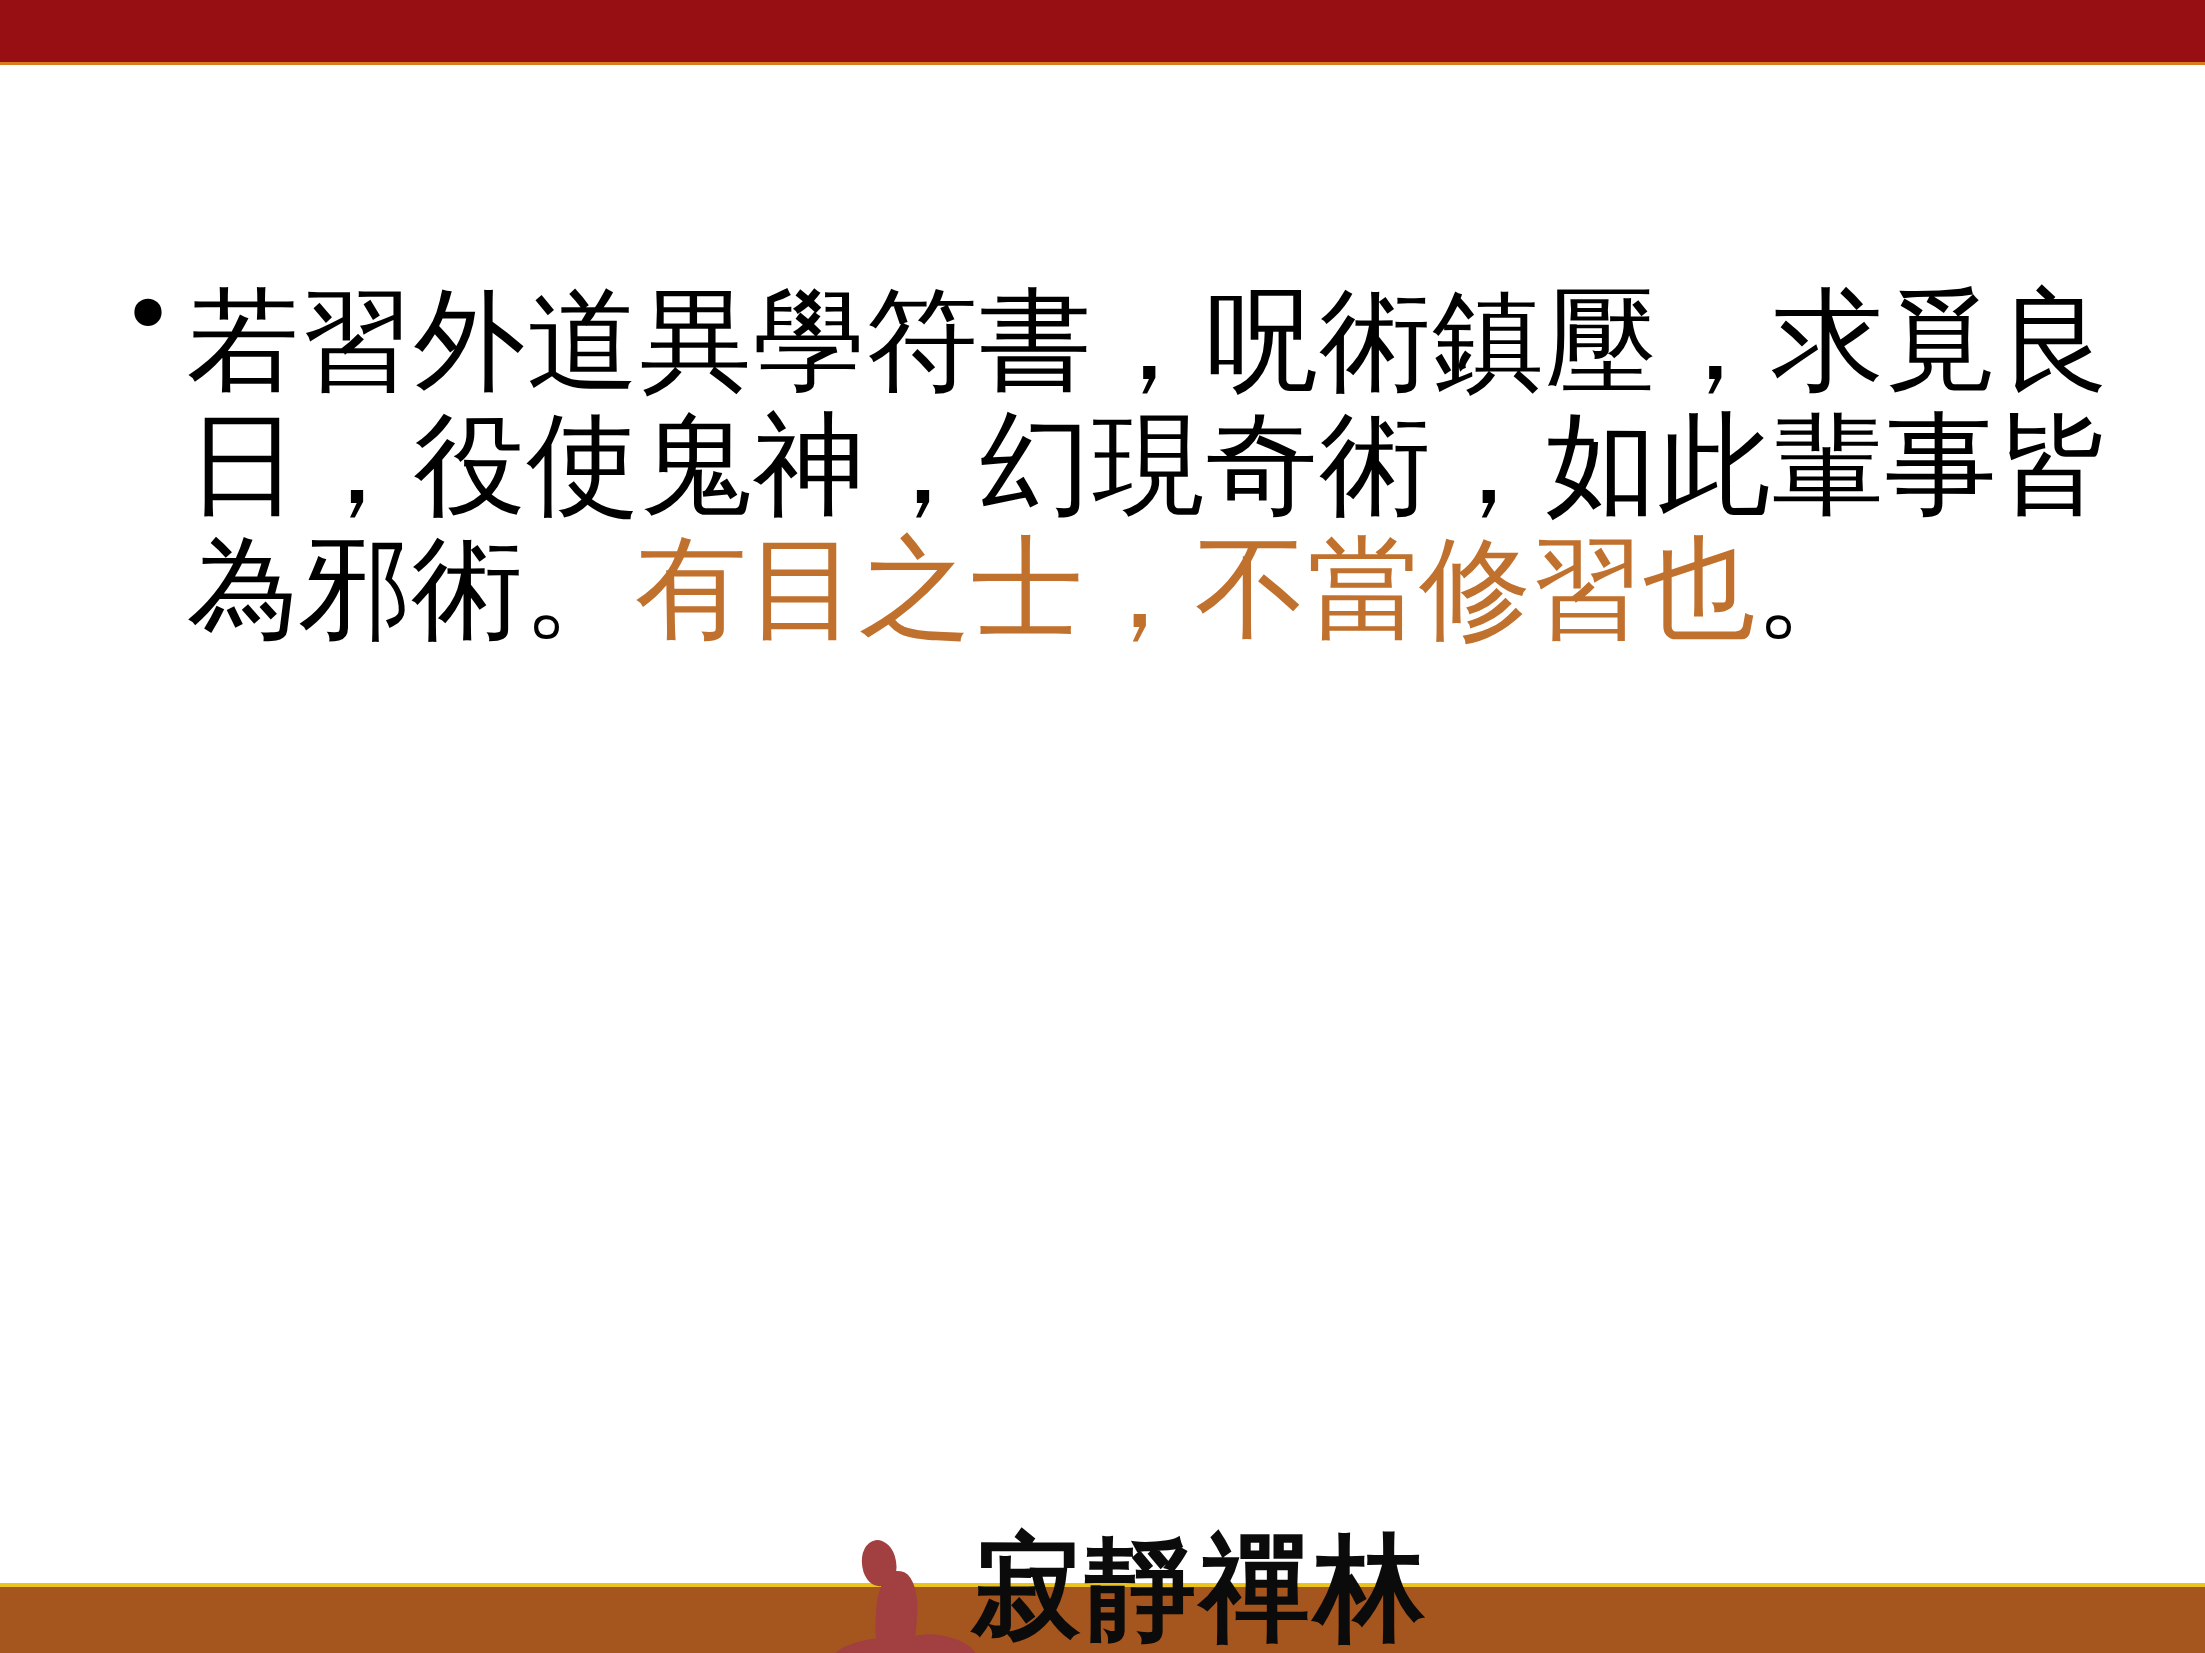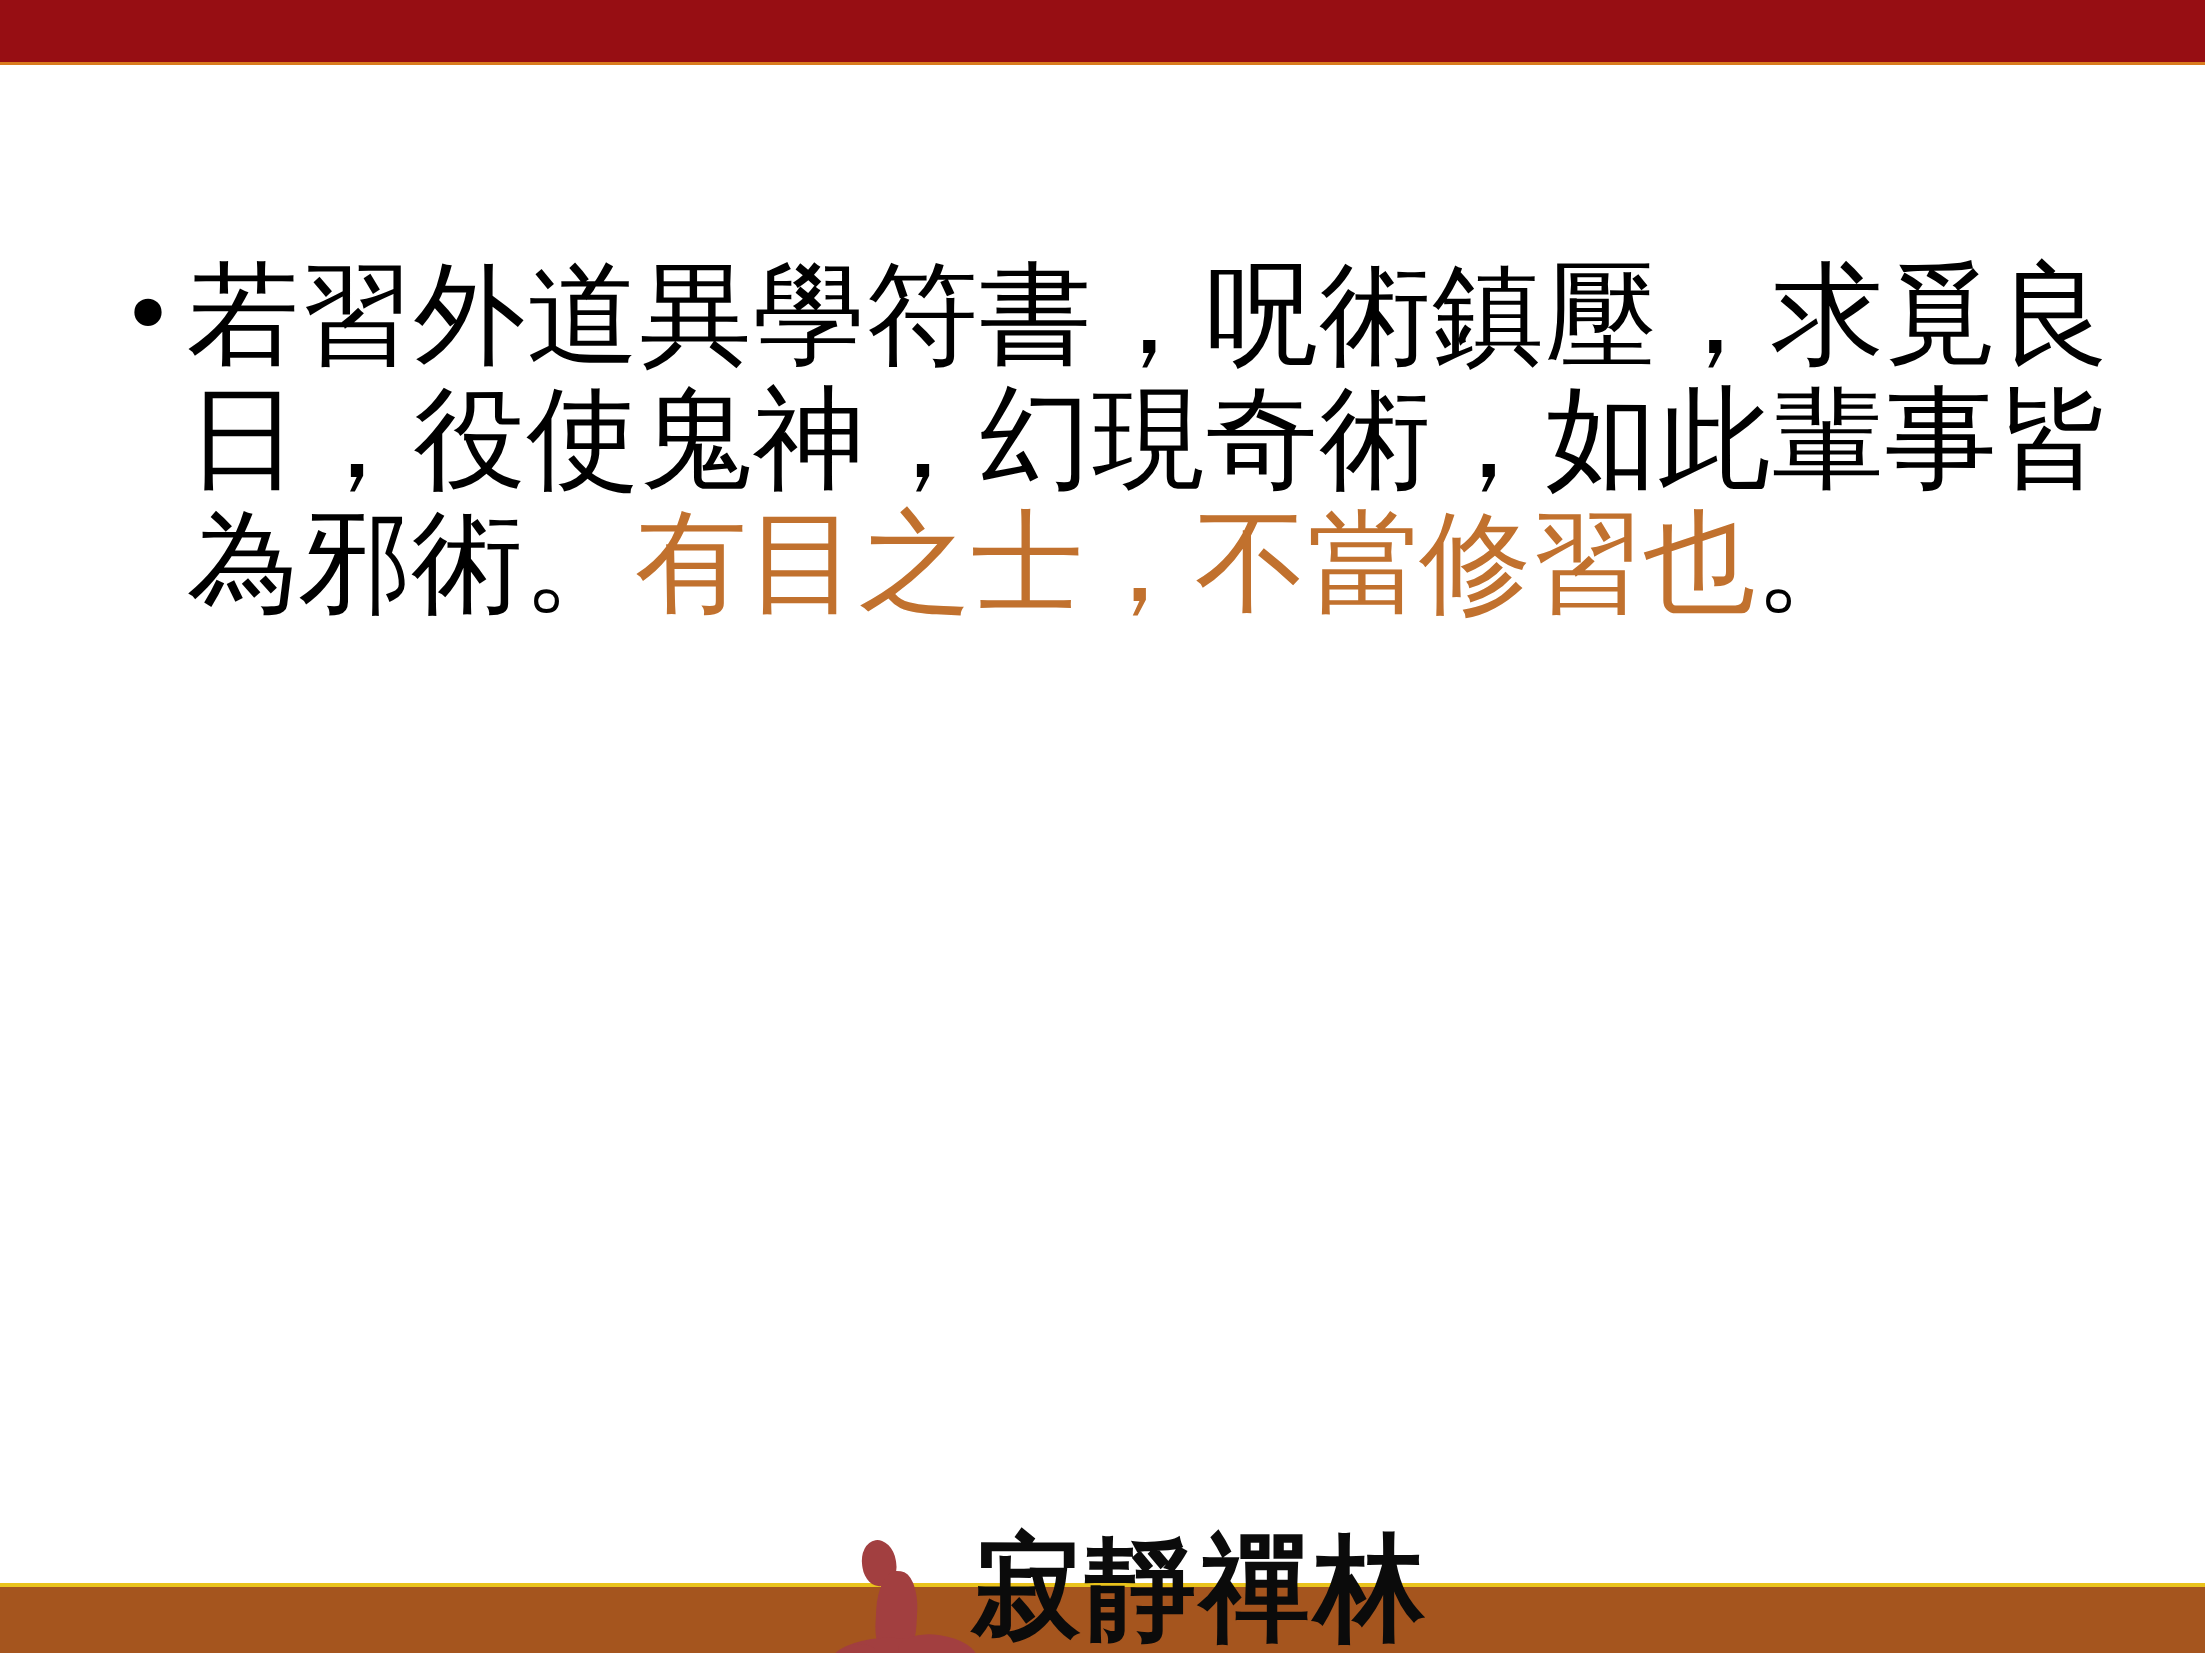--- a/index.html
+++ b/index.html
@@ -65,22 +65,23 @@
   }
 
   #bullet-text {
     flex: 1 1 auto;
     font-size: 112px;
     line-height: 124px;
     color: #000000;
     letter-spacing: 0px;
     text-align: justify;
     text-justify: inter-character;
-    font-family: Liberation Serif, serif;
+    font-family: Liberation Mono, monospace;
     word-break: break-all;
+    margin-top: 35px;
   }
 
   .seg-black { color: #000000; }
   .seg-accent { color: #C1712E; }
 
   
   #bottom-gold-rule {
     position: absolute;
     left: 0; top: 1583px;
     width: 2205px;

